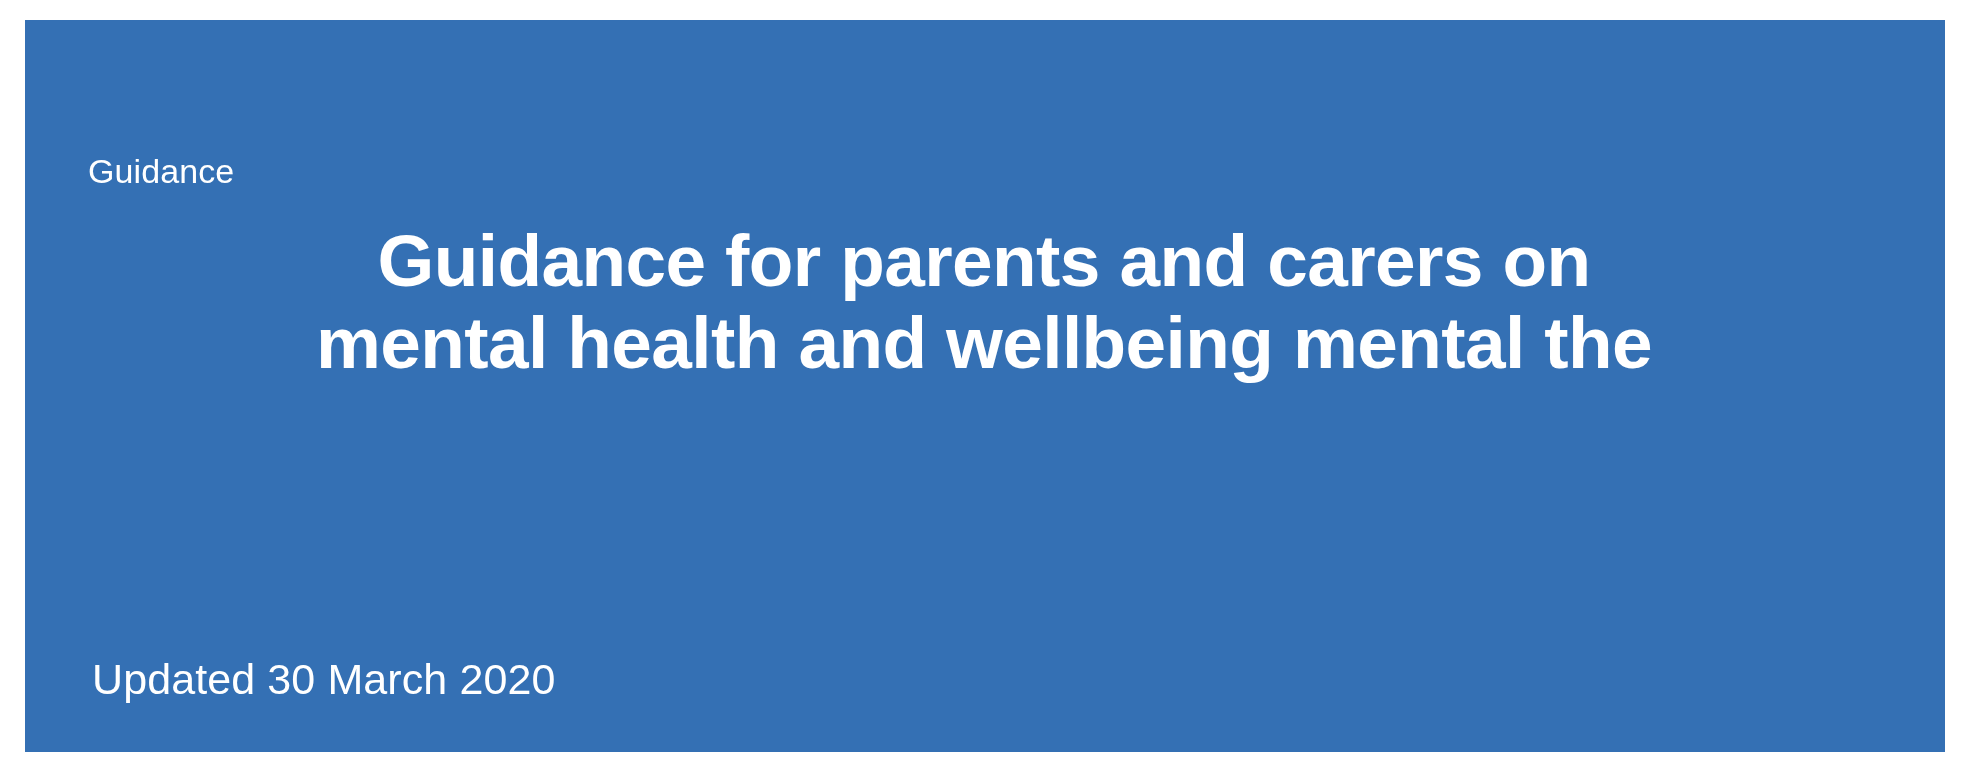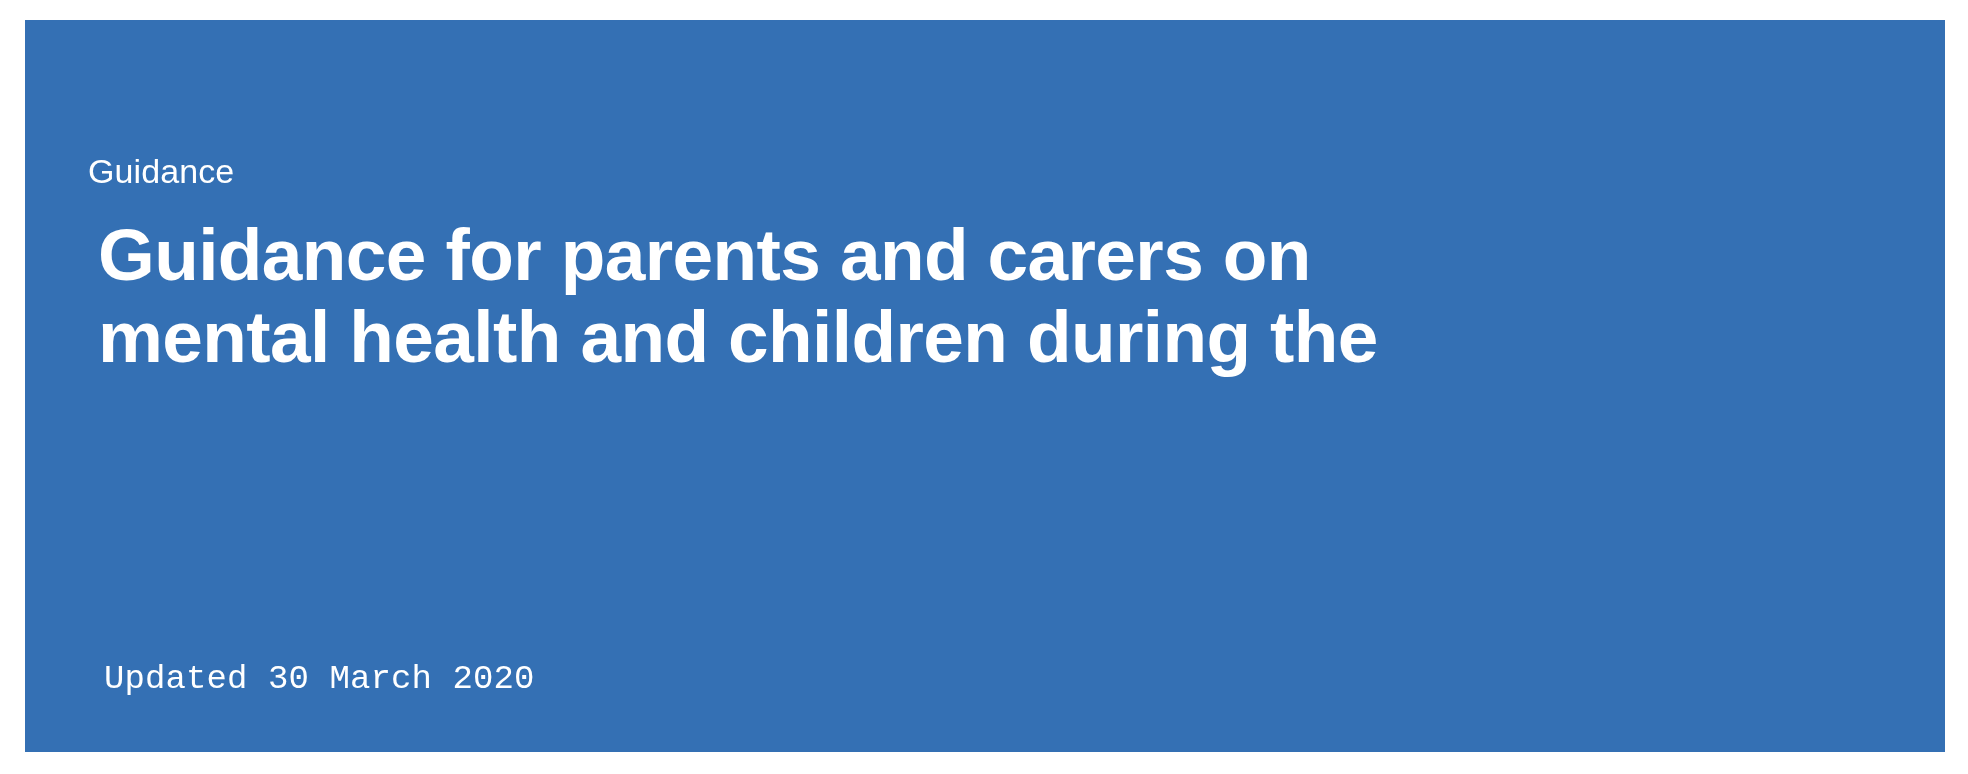--- a/index.html
+++ b/index.html
@@ -55,60 +55,60 @@
     letter-spacing: 0.1px;
     white-space: nowrap;
   }
 
   
   .hero-title {
     position: absolute;
     top: 184px;
     left: 0;
     width: 1760px;
-    margin: 10px;
+    margin: 16px;
     padding: 0;
     color: #ffffff;
     font-size: 73px;
     font-weight: 700;
     line-height: 82px;
     letter-spacing: -0.6px;
+    text-align: center;
   }
   .hero-title .tline {
     display: block;
     white-space: nowrap;
   }
 
   
   .meta-updated {
     position: absolute;
     top: 638px;
-    left: 16px;
+    left: 4px;
     color: #ffffff;
-    font-size: 34px;
+    font-size: 43px;
     font-weight: 400;
     line-height: 42px;
     letter-spacing: 0.1px;
     white-space: nowrap;
-    font-family: Liberation Mono, monospace;
   }
 </style>
 </head>
 <body>
 
 <div class="page">
 
   <div class="hero">
     <div class="hero-inner">
 
       <div class="eyebrow">Guidance</div>
 
       <h1 class="hero-title">
         <span class="tline">Guidance for parents and carers on</span>
-        <span class="tline">mental health and children during the</span>
+        <span class="tline">mental health and wellbeing mental the</span>
       </h1>
 
       <div class="meta-updated">Updated 30 March 2020</div>
 
     </div>
   </div>
 
 </div>
 
 </body></html>

